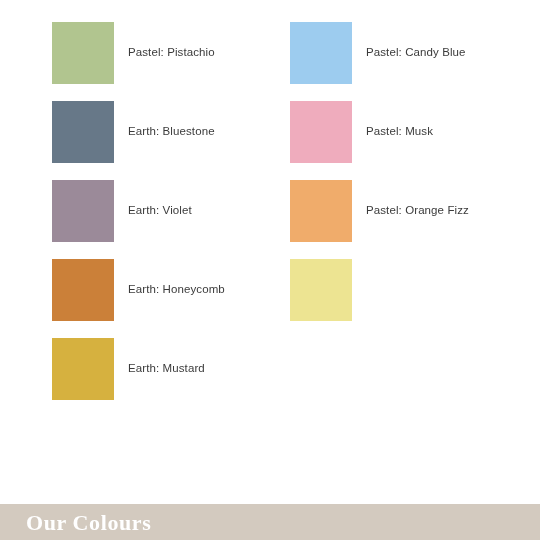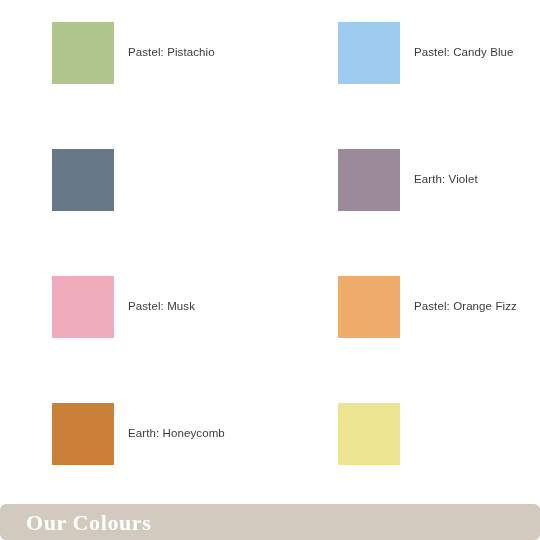--- a/index.html
+++ b/index.html
@@ -26,21 +26,20 @@
   #swatch-grid {
     position: absolute;
     left: 52px;
     top: 22px;
     width: 448px;
     display: grid;
     grid-template-columns: 238px 210px;
     grid-auto-rows: 79px;
     column-gap: 0px;
     row-gap: 0px;
-    gap: 48px;
   }
 
   .swatch-row {
     display: flex;
     align-items: flex-start;
     flex-direction: row;
   }
 
   .swatch-chip {
     width: 62px;
@@ -65,21 +64,20 @@
     max-width: 140px;
   }
 
   #footer-band {
     position: absolute;
     left: 0;
     top: 504px;
     width: 540px;
     height: 36px;
     background: #d3cabf;
-    border-radius: 6px;
   }
 
   #footer-title {
     position: absolute;
     left: 26px;
     top: 6px;
     font-family: "Liberation Serif", serif;
     font-size: 22px;
     font-weight: bold;
     color: #ffffff;
@@ -98,44 +96,49 @@
       <span class="swatch-chip" style="background-color: rgb(177, 197, 143);"></span>
       <span class="swatch-label">Pastel: Pistachio</span>
     </div>
 
     <div class="swatch-row col-left">
       <span class="swatch-chip" style="background-color: rgb(157, 204, 239);"></span>
       <span class="swatch-label">Pastel: Candy Blue</span>
     </div>
     <div class="swatch-row col-right">
       <span class="swatch-chip" style="background-color: rgb(103, 120, 136);"></span>
+      <span class="swatch-label">Earth: Bluestone</span>
+    </div>
+
+    <div class="swatch-row col-left">
+      <span class="swatch-chip" style="background-color: rgb(239, 172, 189);"></span>
+      <span class="swatch-label">Pastel: Musk</span>
     </div>
 
     <div class="swatch-row col-right">
       <span class="swatch-chip" style="background-color: rgb(155, 138, 153);"></span>
       <span class="swatch-label">Earth: Violet</span>
-    </div>
-
-    <div class="swatch-row col-left">
-      <span class="swatch-chip" style="background-color: rgb(239, 172, 189);"></span>
-      <span class="swatch-label">Pastel: Musk</span>
     </div>
 
     <div class="swatch-row col-left">
       <span class="swatch-chip" style="background-color: rgb(240, 172, 107);"></span>
       <span class="swatch-label">Pastel: Orange Fizz</span>
     </div>
     <div class="swatch-row col-right">
       <span class="swatch-chip" style="background-color: rgb(203, 128, 57);"></span>
       <span class="swatch-label">Earth: Honeycomb</span>
     </div>
 
     <div class="swatch-row col-left">
       <span class="swatch-chip" style="background-color: rgb(237, 228, 146);"></span>
     </div>
+    <div class="swatch-row col-right">
+      <span class="swatch-chip" style="background-color: rgb(214, 177, 63);"></span>
+      <span class="swatch-label">Earth: Mustard</span>
+    </div>
 
   </div>
 
   <div id="footer-band" style="background-color: rgb(211, 202, 191);">
     <div id="footer-title" style="color: rgb(255, 255, 255);">Our Colours</div>
   </div>
 
 </div>
 
 </body></html>

